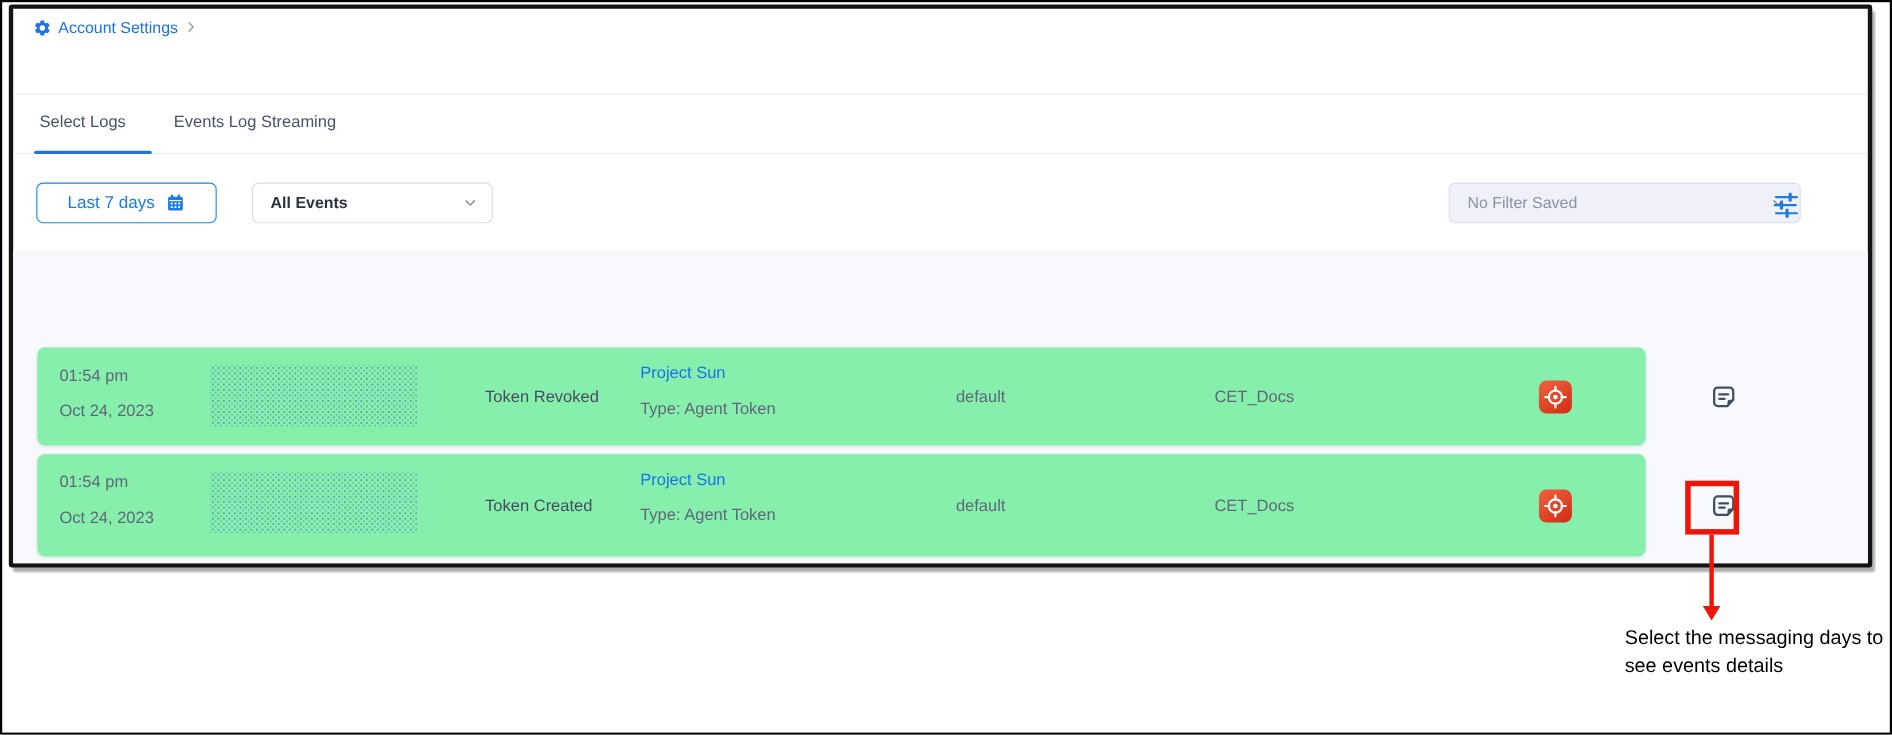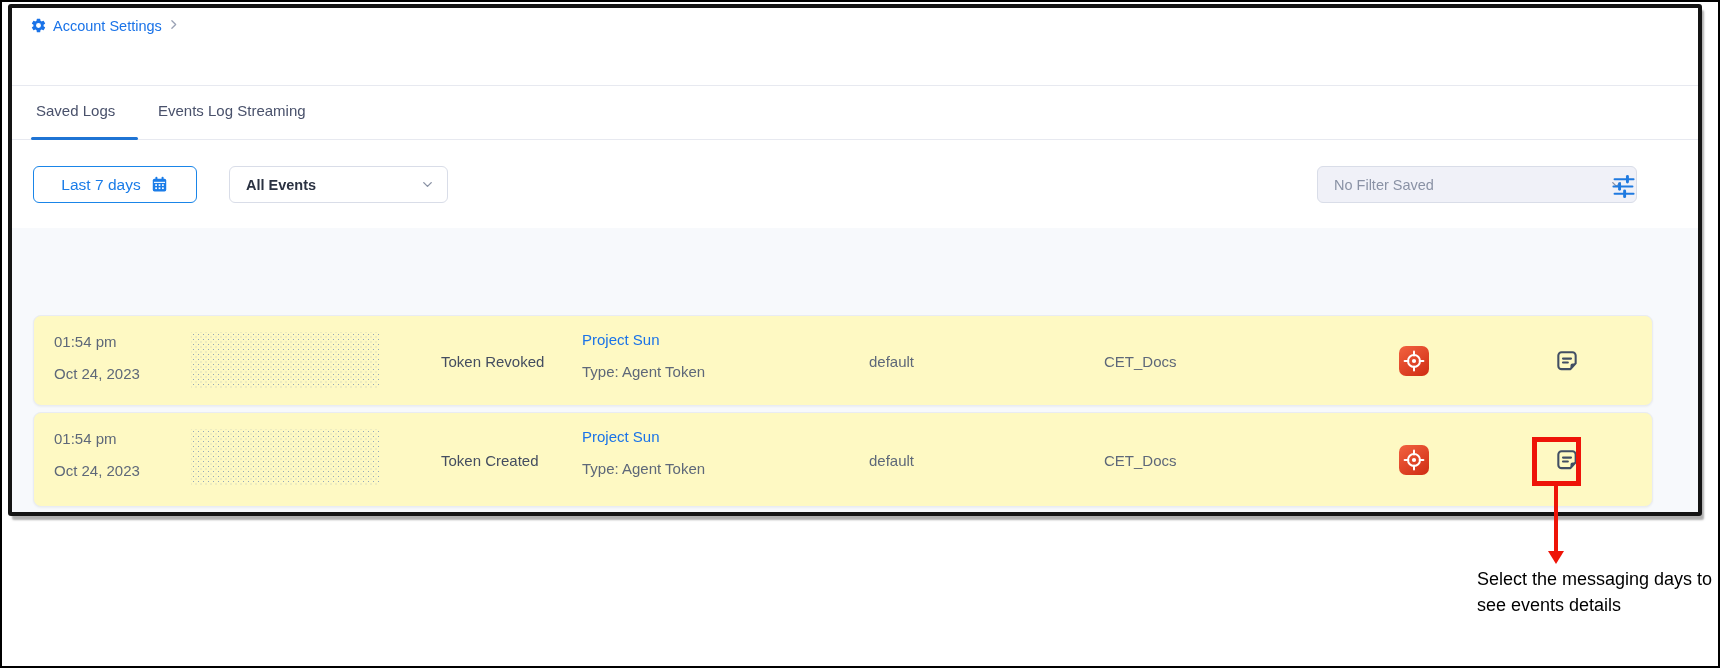--- a/index.html
+++ b/index.html
@@ -45,21 +45,21 @@
   .sliders-btn { position:absolute; left:1596px; top:163px; width:30px; height:30px;
     display:flex; align-items:center; justify-content:center; cursor:pointer; }
 
   
   .table-area { position:absolute; left:0; top:220px; width:100%; height:284px; background:#f7f9fc; }
   .col-hdr { position:absolute; top:247px; font-size:11.5px; font-weight:700; color:#20252f;
     letter-spacing:.5px; }
   .ch-time{left:41px;} .ch-user{left:164px;} .ch-action{left:416px;} .ch-resource{left:569px;}
   .ch-org{left:856px;} .ch-project{left:1091px;} .ch-module{left:1360px;}
 
-  .card { position:absolute; left:21px; width:1620px; background:#fef9c3;
+  .card { position:absolute; left:21px; width:1464px; background:#86efac;
     border:1px solid #e9ecf3; border-radius:8px; box-shadow:0 1px 2px rgba(25,35,65,.05); }
   .card-1 { top:307px; height:91px; }
   .card-2 { top:404px; height:95px; }
 
   .cell { position:absolute; font-size:15px; color:#5e6879; }
   .c-time1 { left:20px; top:17px; }
   .c-time2 { left:20px; top:49px;text-align:right; }
   .c-user { left:157px; top:16px; width:188px; height:56px;
     background-image:radial-gradient(circle, rgba(62,105,180,.55) .9px, transparent 1px),
                      radial-gradient(circle, rgba(62,105,180,.35) .8px, transparent 1px);
@@ -99,21 +99,21 @@
     </div>
     <span class="bc-sep">
       <svg width="13" height="13" viewBox="0 0 24 24" fill="none" stroke="#9aa2b5" stroke-width="2.4" stroke-linecap="round" stroke-linejoin="round">
           <polyline points="9 5 16 12 9 19"></polyline>
         </svg>
     </span>
   </div>
 
   <div class="hdr-divider"></div>
 
-  <div class="tab tab-audit-logs">Saved Logs</div>
+  <div class="tab tab-audit-logs">Select Logs</div>
   <div class="tab tab-streaming">Events Log Streaming</div>
   <div class="tab-underline"></div>
   <div class="tabs-divider"></div>
 
   <div class="btn-date">
     <span>Last 7 days</span>
     <span style="display:flex">
       <svg width="19" height="19" viewBox="0 0 24 24">
         <rect x="3.5" y="4.8" width="17" height="16" rx="2.2" fill="#1a7ce8"></rect>
         <rect x="6.8" y="2.2" width="2.6" height="4.6" rx="1.2" fill="#1a7ce8"></rect>

